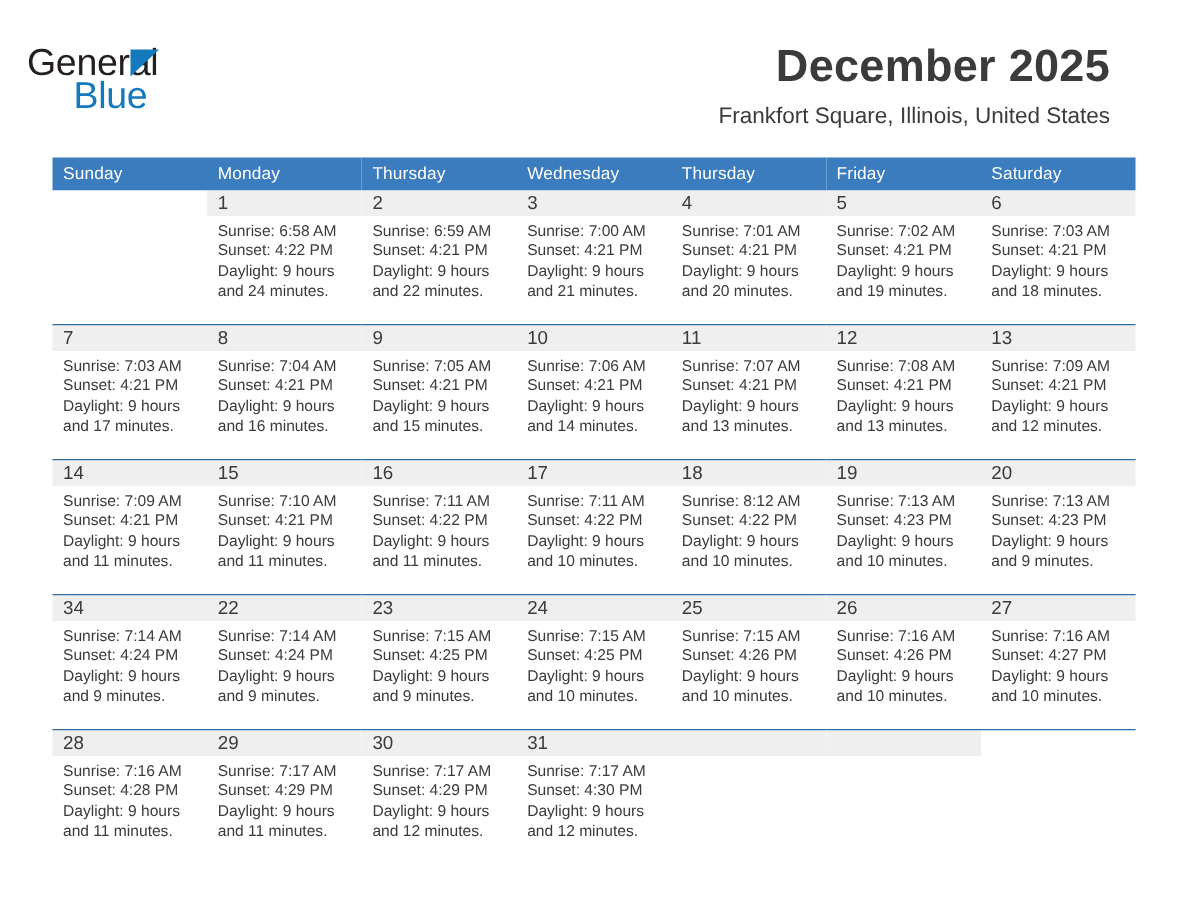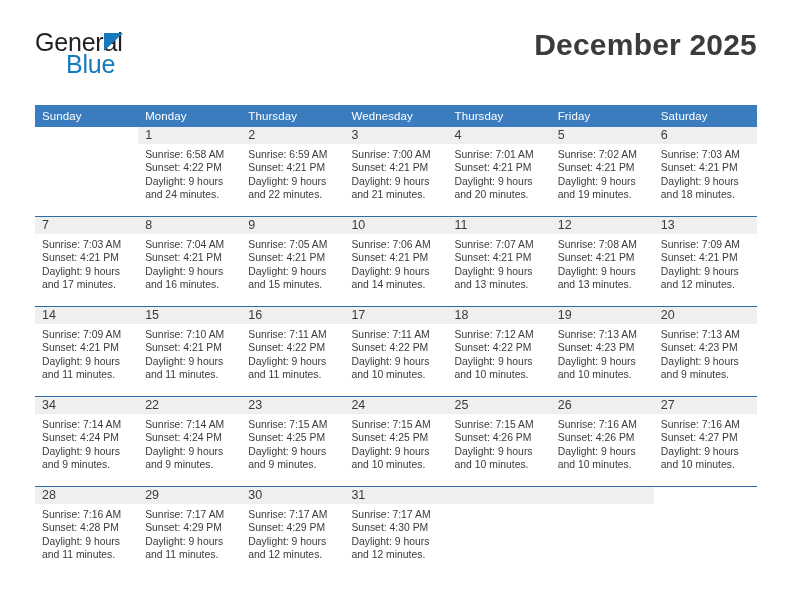--- a/index.html
+++ b/index.html
@@ -20,21 +20,21 @@
   .page {
     position: absolute;
     left: 0; top: 0;
     width: 792px;
     height: 612px;
   }
 
   
   .header {
     position: absolute;
-    left: 35px;
+    left: 18px;
     top: 26px;
     width: 722px;
     height: 72px;
   }
 
   .logo {
     position: absolute;
     left: 0;
     top: 4px;
     width: 200px;
@@ -160,20 +160,21 @@
   <div class="header">
 
     <div class="logo">
       <span class="logo-row1">General</span>
       <span class="logo-tri"></span>
       <span class="logo-row2">Blue</span>
     </div>
 
     <div class="title-block">
       <div class="cal-title">December 2025</div>
+      <div class="cal-subtitle">Frankfort Square, Illinois, United States</div>
     </div>
 
   </div>
 
   <div class="calendar">
     <table class="cal">
       <colgroup>
         <col>
           <col>
           <col>
@@ -397,21 +398,21 @@
                 <div>Sunset: 4:22 PM</div>
                 <div>Daylight: 9 hours</div>
                 <div>and 10 minutes.</div>
               </div>
             </div>
           </td>
           <td>
             <div class="cell-inner">
               <div class="daynum-band">18</div>
               <div class="cell-body">
-                <div>Sunrise: 7:12 AM</div>
+                <div>Sunrise: 8:12 AM</div>
                 <div>Sunset: 4:22 PM</div>
                 <div>Daylight: 9 hours</div>
                 <div>and 10 minutes.</div>
               </div>
             </div>
           </td>
           <td>
             <div class="cell-inner">
               <div class="daynum-band">19</div>
               <div class="cell-body">

